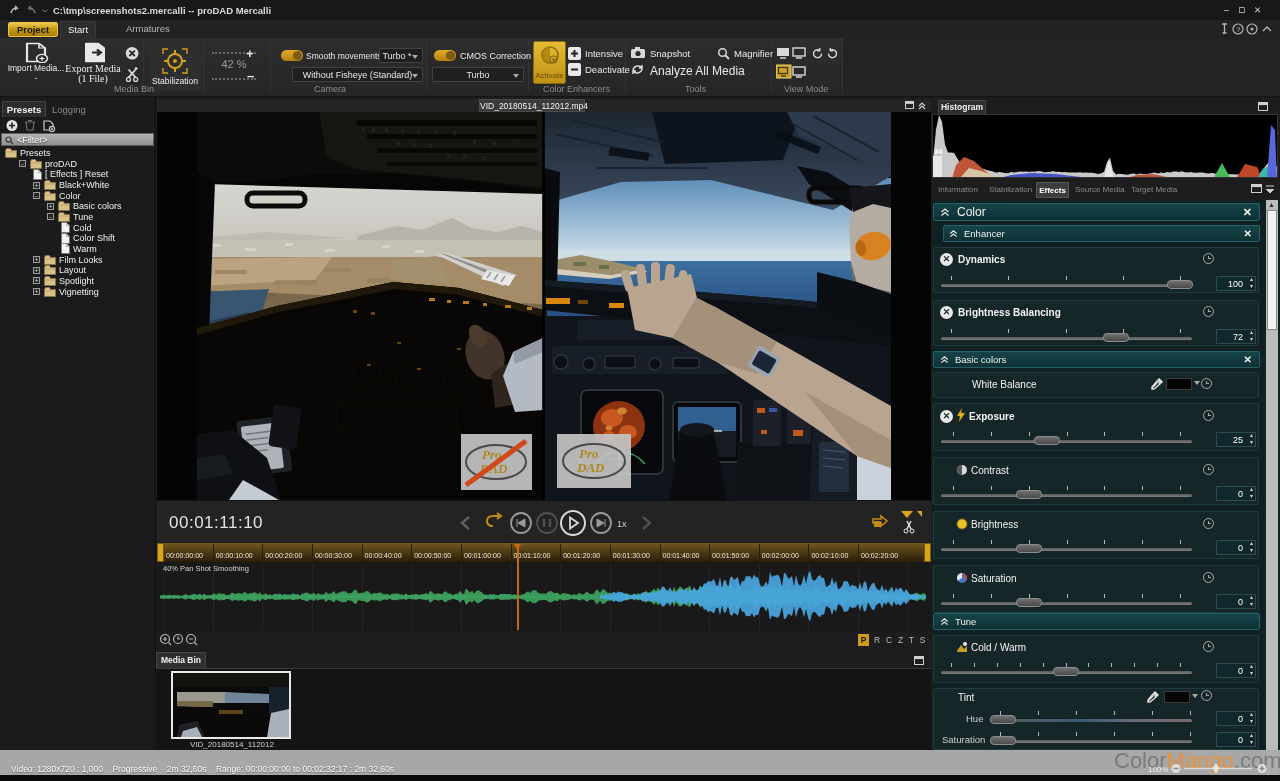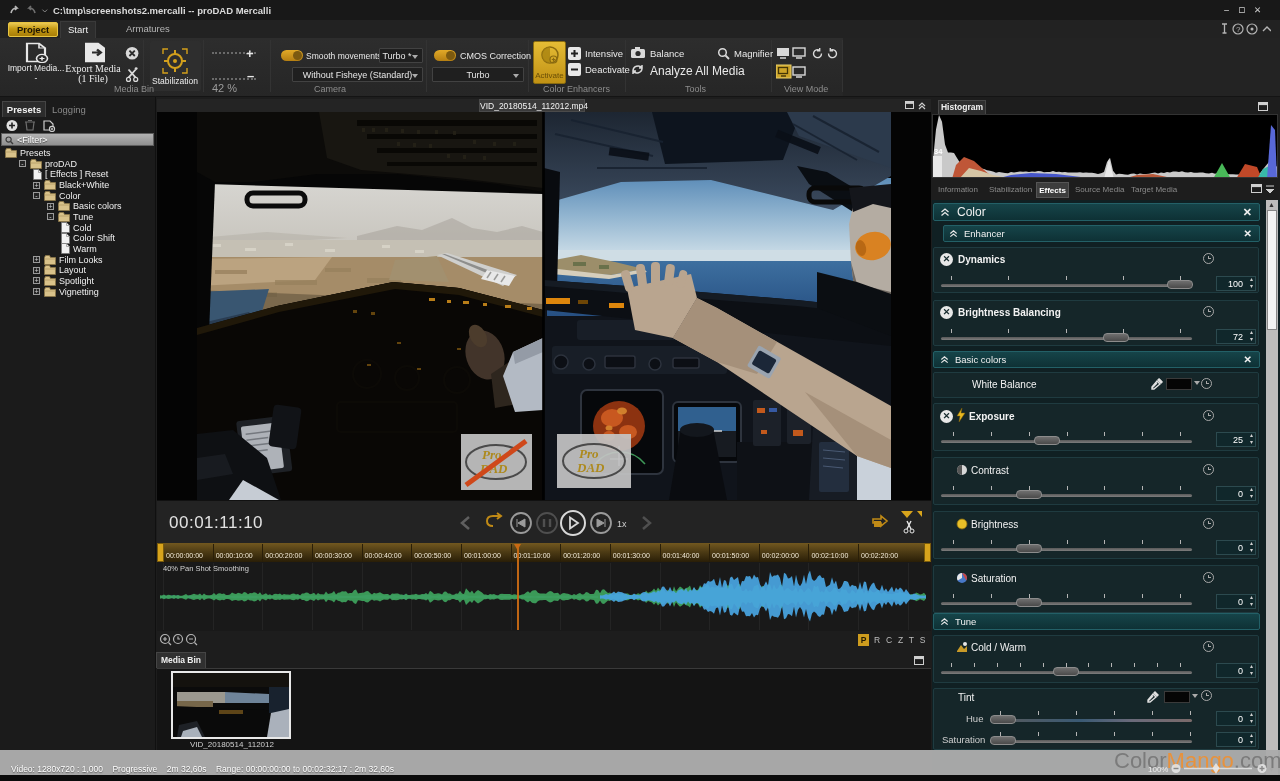--- a/index.html
+++ b/index.html
@@ -92,21 +92,21 @@
  <svg class="abs" style="left:160px;top:8px;" width="30" height="30" viewBox="0 0 30 30">
   <circle cx="15" cy="15" r="7" fill="none" stroke="#d3a01c" stroke-width="2"></circle>
   <circle cx="15" cy="15" r="2" fill="#d3a01c"></circle>
   <path d="M15 4 v5 M15 21 v5 M4 15 h5 M21 15 h5" stroke="#d3a01c" stroke-width="2"></path>
   <path d="M3 8 v-5 h5 M22 3 h5 v5 M27 22 v5 h-5 M8 27 h-5 v-5" stroke="#2b2b2b" stroke-width="2.6" fill="none"></path>
   <path d="M3 8 v-5 h5 M22 3 h5 v5 M27 22 v5 h-5 M8 27 h-5 v-5" stroke="#d3a01c" stroke-width="1.4" fill="none"></path>
  </svg>
  <div class="abs" style="left:149px;top:38px;width:52px;text-align:center;color:#ececec;font-size:8.5px;">Stabilization</div>
 
  <div class="abs" style="left:212px;top:14px;width:44px;border-top:2px dotted #6a6a6a;"></div>
- <div class="abs" style="left:212px;top:20px;color:#9b9b9b;font-size:11px;width:44px;text-align:left;margin-top:24px;">42 %</div>
+ <div class="abs" style="left:212px;top:20px;color:#9b9b9b;font-size:11px;width:44px;text-align:center;">42 %</div>
  <div class="abs" style="left:212px;top:40px;width:44px;border-top:2px dotted #6a6a6a;"></div>
  <div class="abs" style="left:246px;top:8px;color:#e8e8e8;font-size:13px;font-weight:bold;">+</div>
  <div class="abs" style="left:247px;top:30px;color:#e8e8e8;font-size:13px;font-weight:bold;">–</div>
 
  <div class="tog" style="left:281px;top:12px;"></div>
  <div class="abs wt" style="left:306px;top:13px;font-size:8.5px;">Smooth movements</div>
  <div class="dd" style="left:379px;top:10px;width:44px;height:15px;padding-right:8px;">Turbo&nbsp;*<span class="car"></span></div>
  <div class="dd" style="left:292px;top:29px;width:131px;height:15px;">Without Fisheye (Standard)<span class="car"></span></div>
  <div class="tog" style="left:434px;top:12px;"></div>
  <div class="abs wt" style="left:460px;top:13px;font-size:9px;">CMOS Correction</div>
@@ -130,21 +130,21 @@
         <rect x="0" y="0" width="13" height="13" rx="2" fill="#e8e8e8"></rect>
         <path d="M3 6.5 h7" stroke="#222" stroke-width="2"></path>
       </svg>
  <div class="abs wt" style="left:585px;top:26px;font-size:9.5px;">Deactivate</div>
 
  <svg class="abs" style="left:631px;top:9px;" width="14" height="11" viewBox="0 0 14 11">
         <rect x="0" y="2" width="14" height="9" rx="1.5" fill="#d9d9d9"></rect>
         <rect x="4" y="0" width="5" height="3" fill="#d9d9d9"></rect>
         <circle cx="7" cy="6.5" r="2.6" fill="#2b2b2b"></circle>
       </svg>
- <div class="abs wt" style="left:650px;top:10px;font-size:9.5px;">Balance</div>
+ <div class="abs wt" style="left:650px;top:10px;font-size:9.5px;">Snapshot</div>
  <svg class="abs" style="left:631px;top:25px;" width="13" height="13" viewBox="0 0 13 13">
         <path d="M2 8 a5 5 0 0 1 9 -3 m0 -3 v3 h-3 M11 5 a5 5 0 0 1 -9 3 m0 3 v-3 h3" stroke="#d9d9d9" stroke-width="1.5" fill="none"></path>
       </svg>
  <div class="abs wt" style="left:650px;top:26px;font-size:12px;">Analyze All Media</div>
  <svg class="abs" style="left:717px;top:9px;" width="13" height="13" viewBox="0 0 13 13">
         <circle cx="5.5" cy="5.5" r="3.8" fill="none" stroke="#d9d9d9" stroke-width="1.5"></circle>
         <path d="M8.5 8.5 l3.5 3.5" stroke="#d9d9d9" stroke-width="1.8"></path>
       </svg>
  <div class="abs wt" style="left:734px;top:10px;font-size:9.5px;">Magnifier</div>
 

